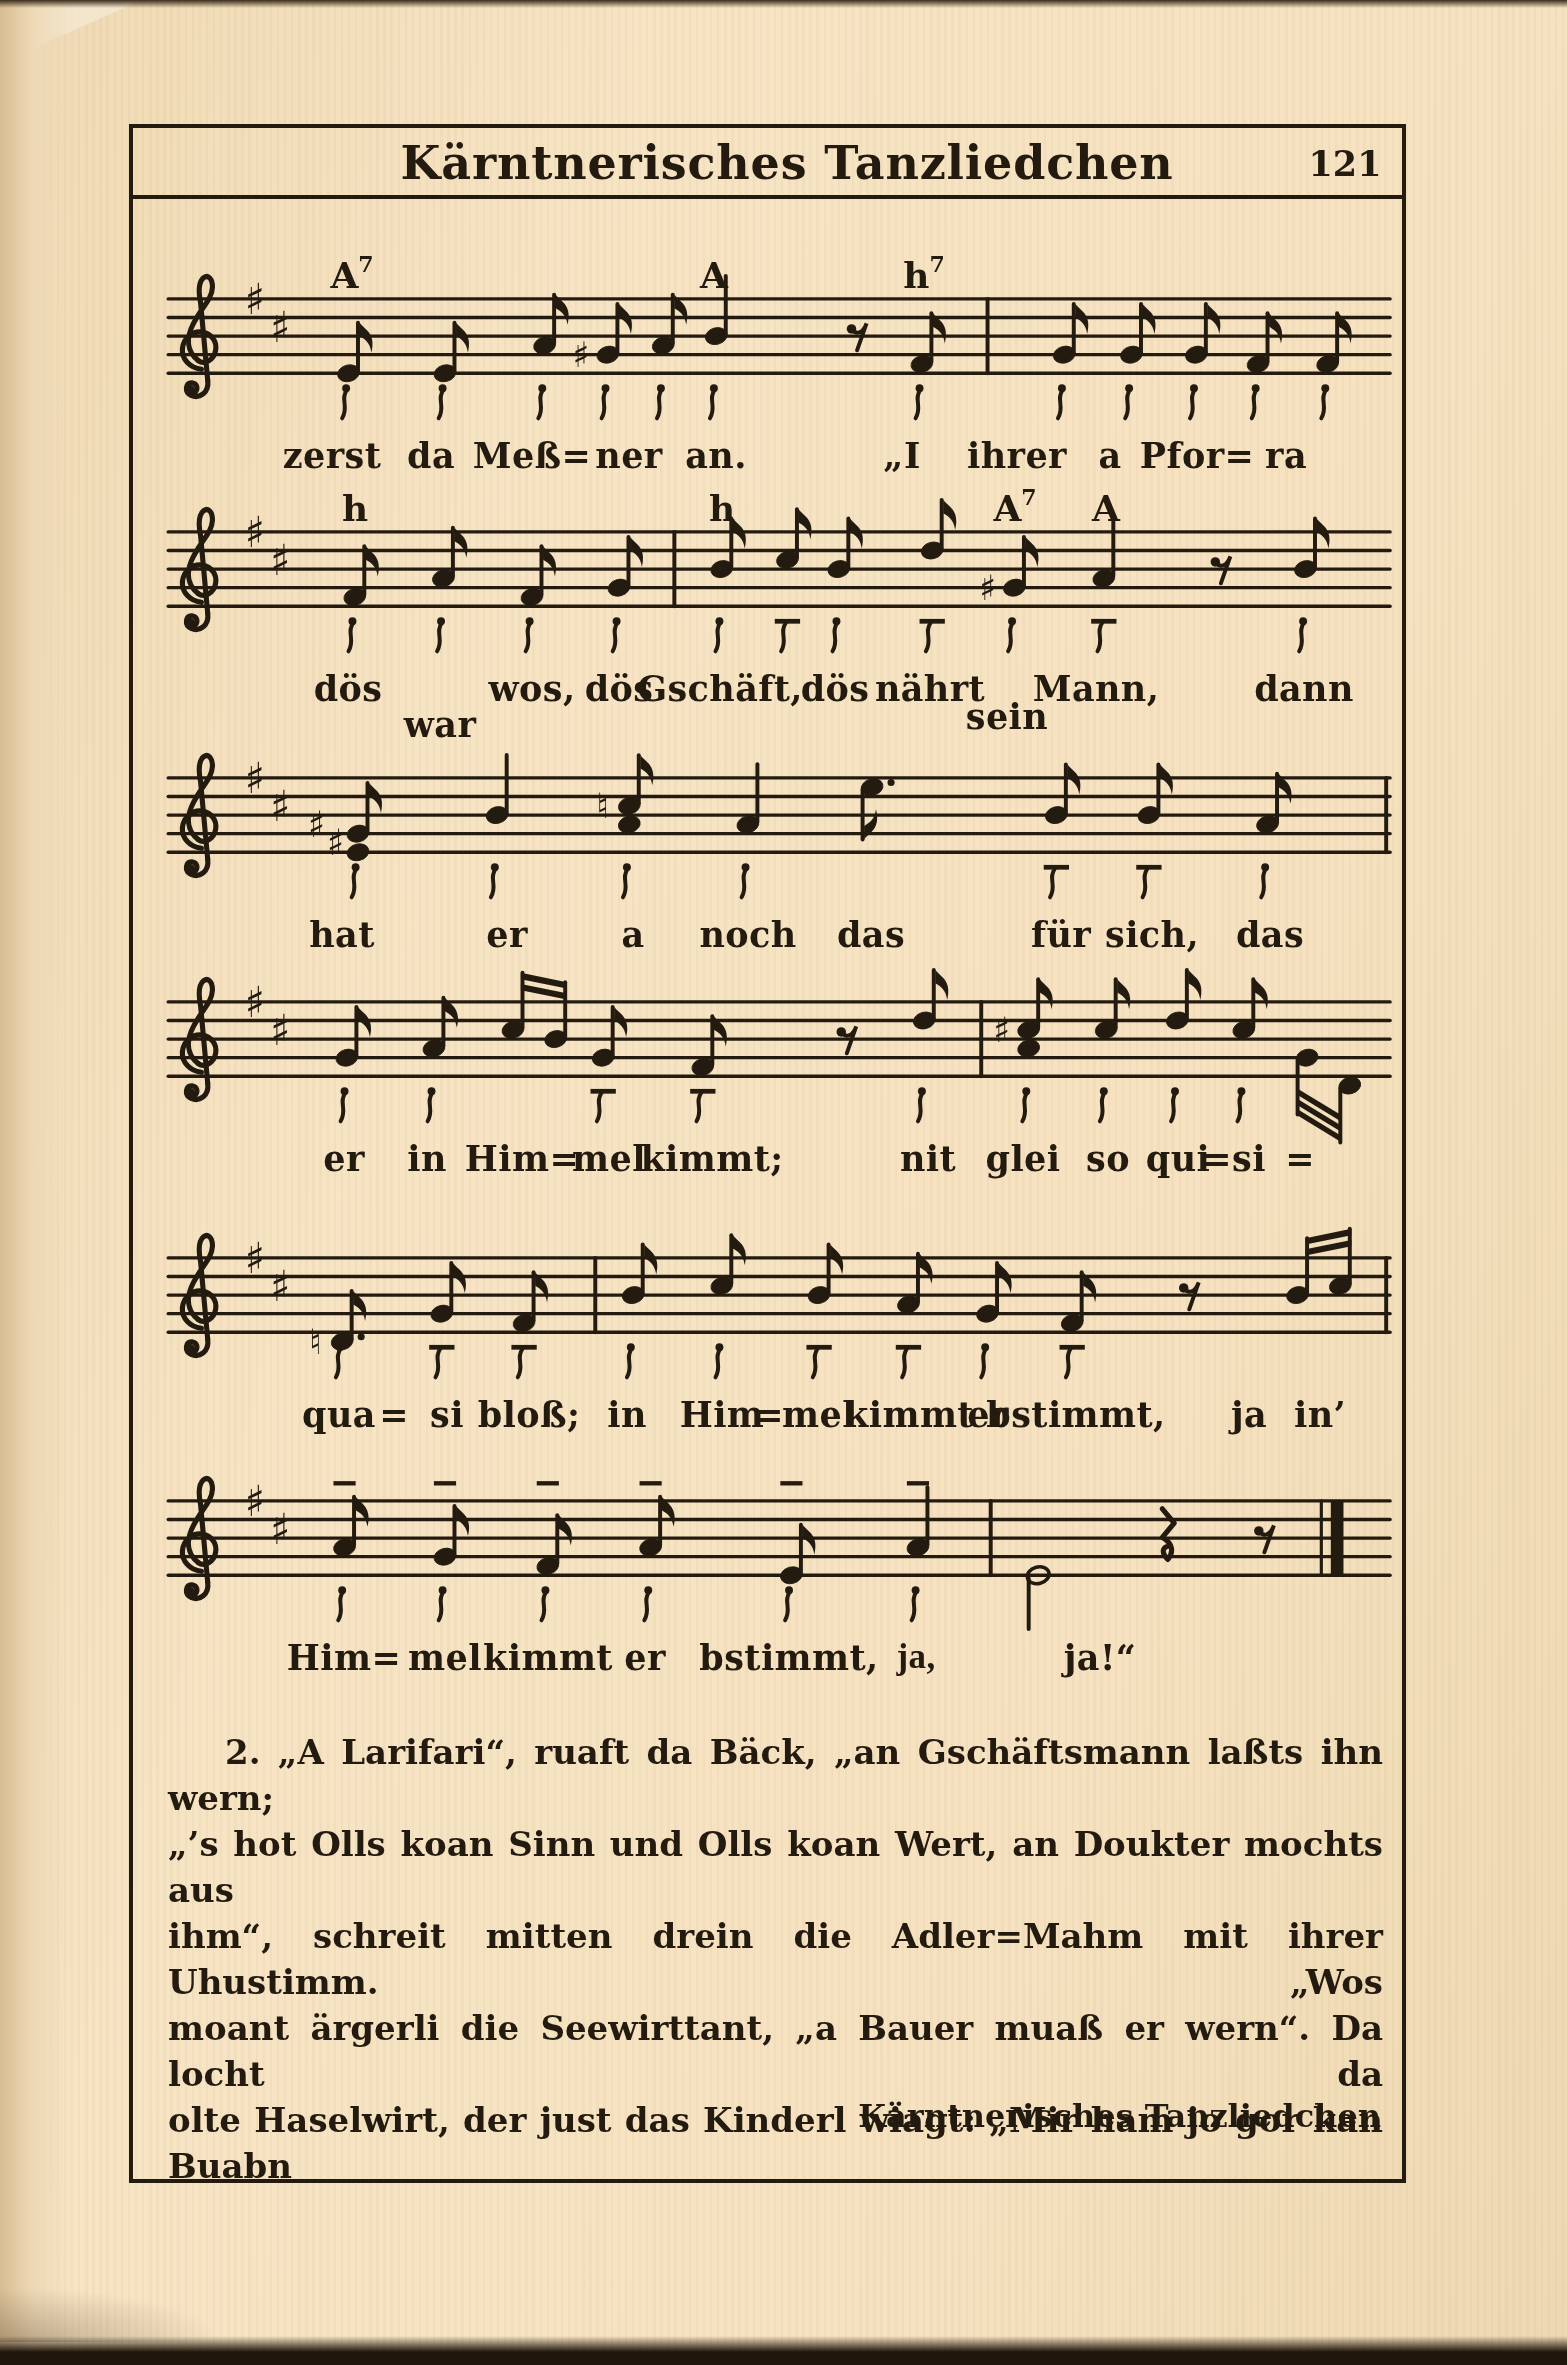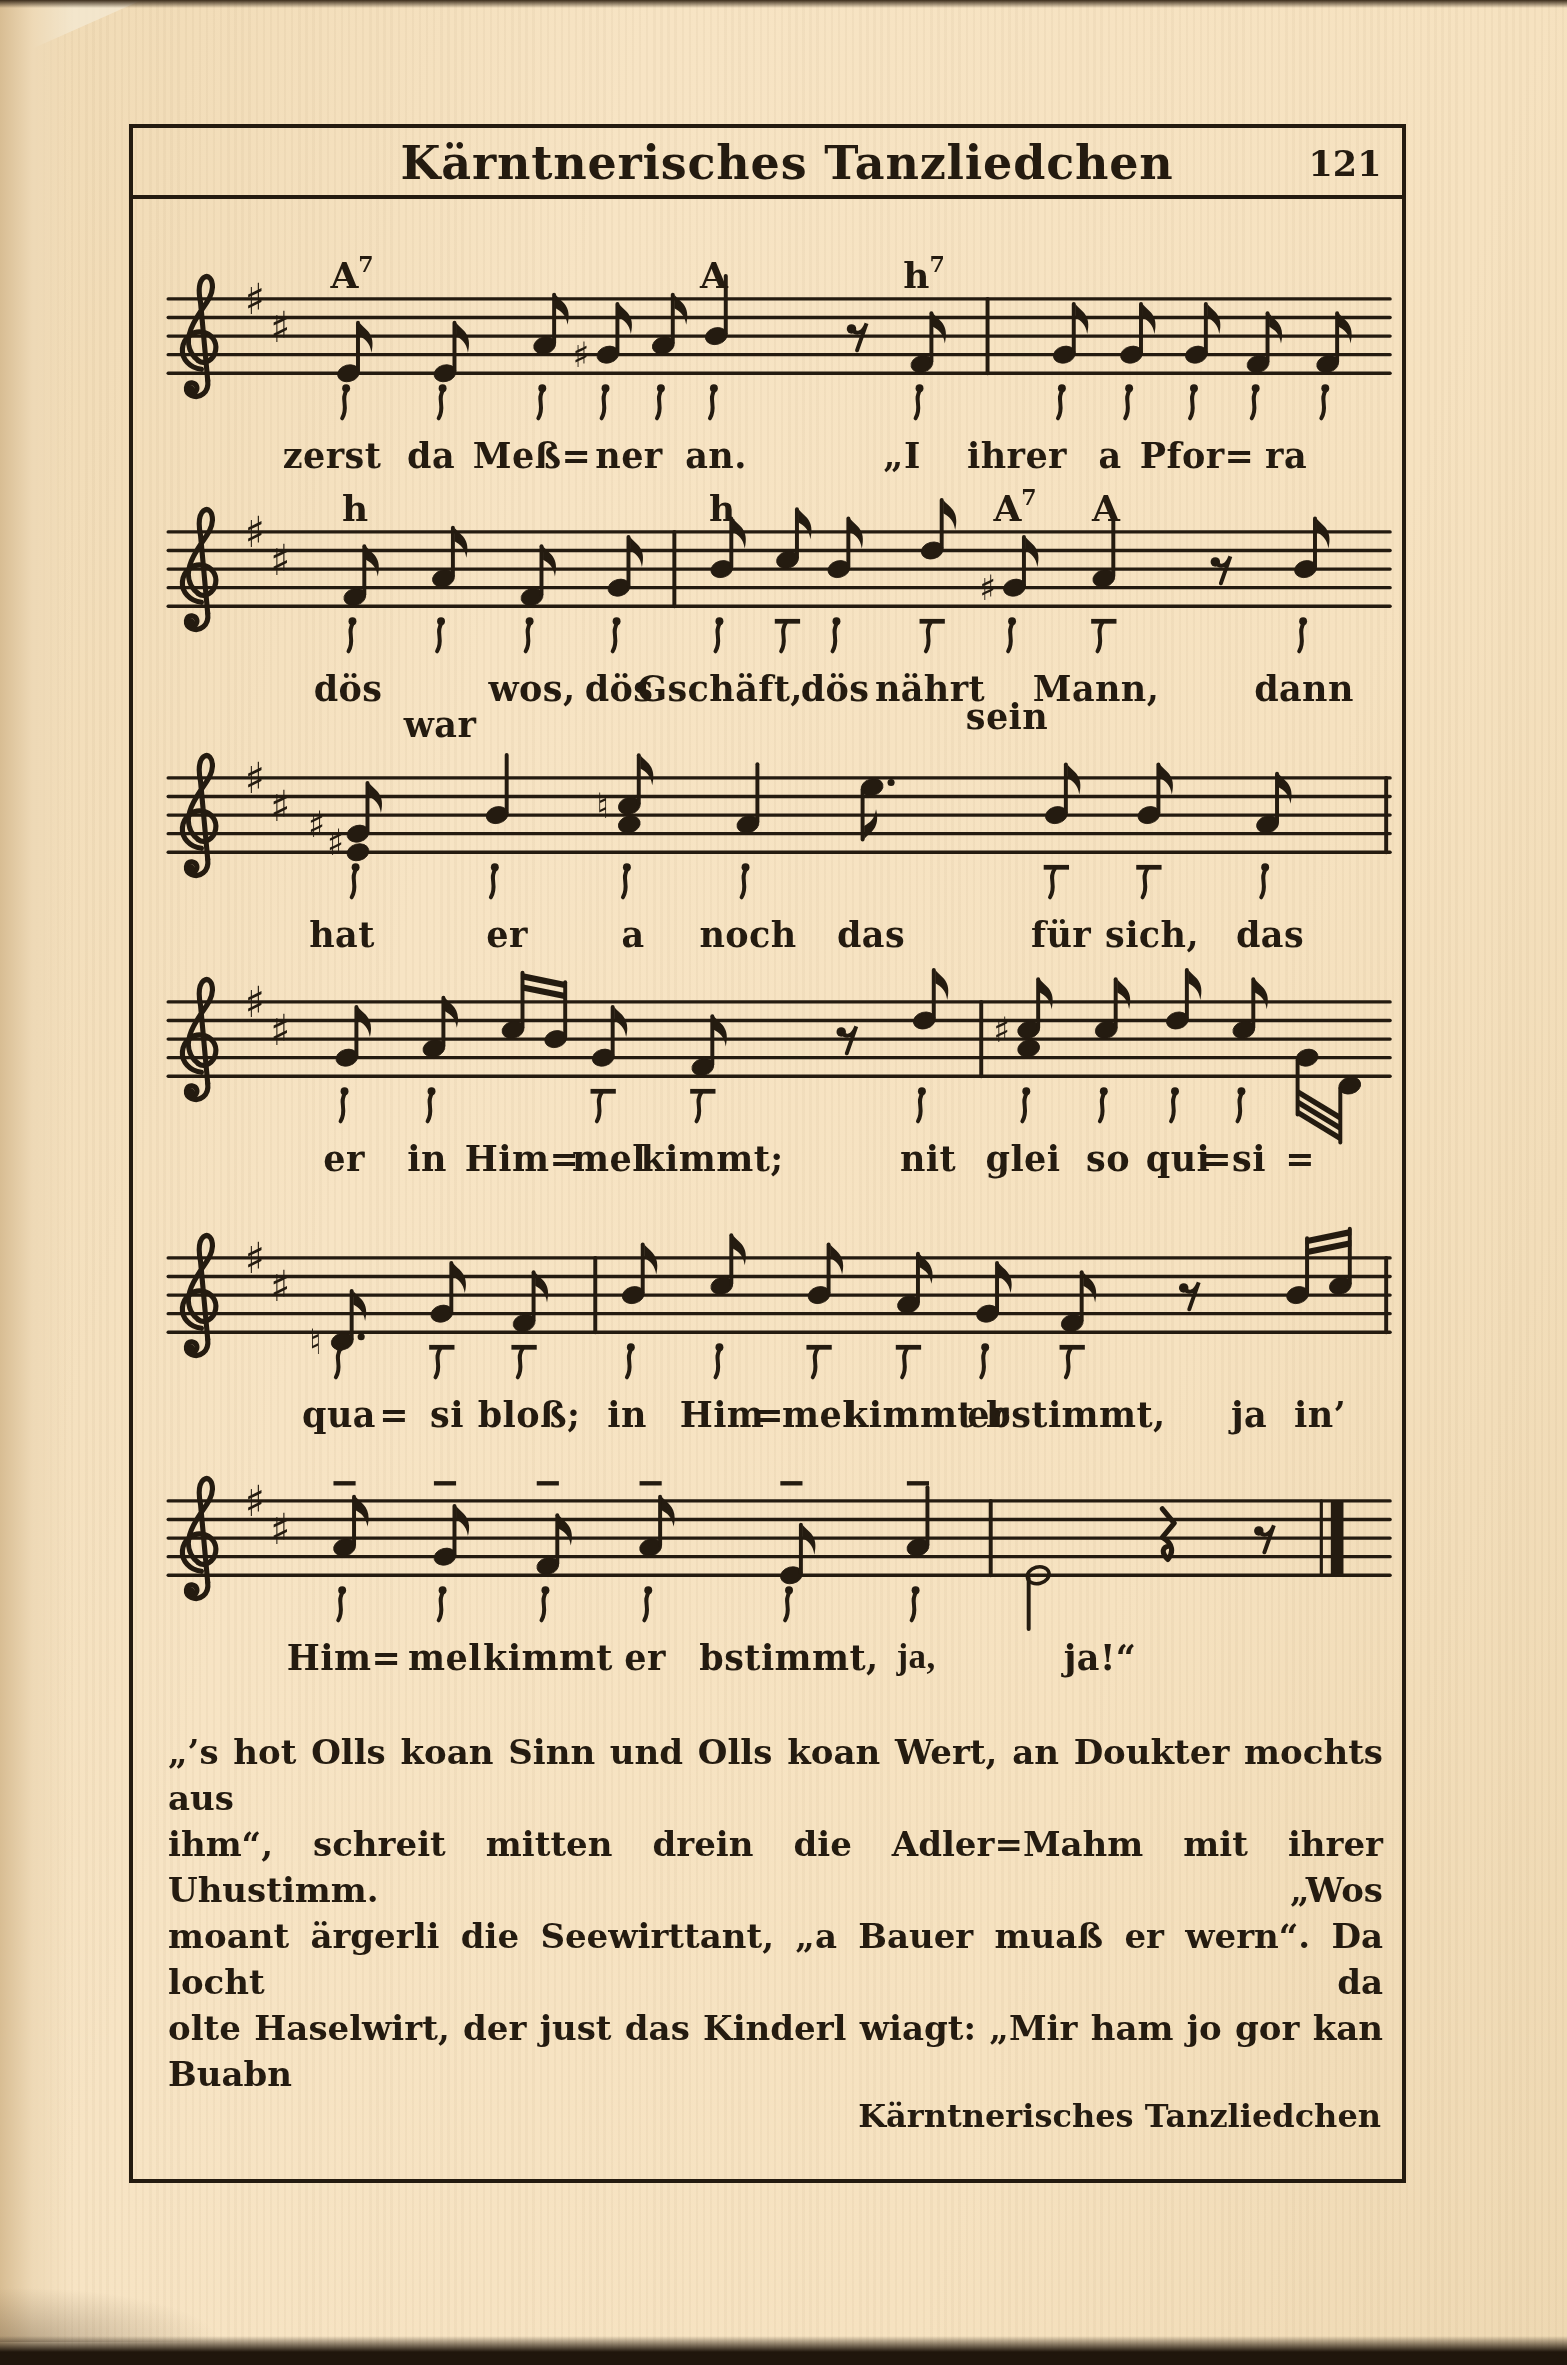--- a/index.html
+++ b/index.html
@@ -527,20 +527,21 @@
       </svg>
       <span class="syll" style="left: 344px; top: 1637px;">Him=</span>
       <span class="syll" style="left: 445px; top: 1637px;">mel</span>
       <span class="syll" style="left: 548px; top: 1637px;">kimmt</span>
       <span class="syll" style="left: 645px; top: 1637px;">er</span>
       <span class="syll" style="left: 789px; top: 1637px;">bstimmt,</span>
       <span class="syll" style="left: 916px; top: 1637px; font-family: Liberation Serif, serif;">ja,</span>
       <span class="syll" style="left: 1100px; top: 1637px;">ja!“</span>
     </div>
   <div class="verse" id="verse">
+      <div class="vline first">2. „A Larifari“, ruaft da Bäck, „an Gschäftsmann laßts ihn wern;</div>
       <div class="vline">„’s hot Olls koan Sinn und Olls koan Wert, an Doukter mochts aus</div>
       <div class="vline">ihm“, schreit mitten drein die Adler=Mahm mit ihrer Uhustimm. „Wos</div>
       <div class="vline">moant ärgerli die Seewirttant, „a Bauer muaß er wern“. Da locht da</div>
       <div class="vline">olte Haselwirt, der just das Kinderl wiagt: „Mir ham jo gor kan Buabn</div>
     </div>
   <div class="attribution">Kärntnerisches Tanzliedchen</div>
   <div class="curl"></div>
   <div class="edge-bottom"></div>
 </div>
 

